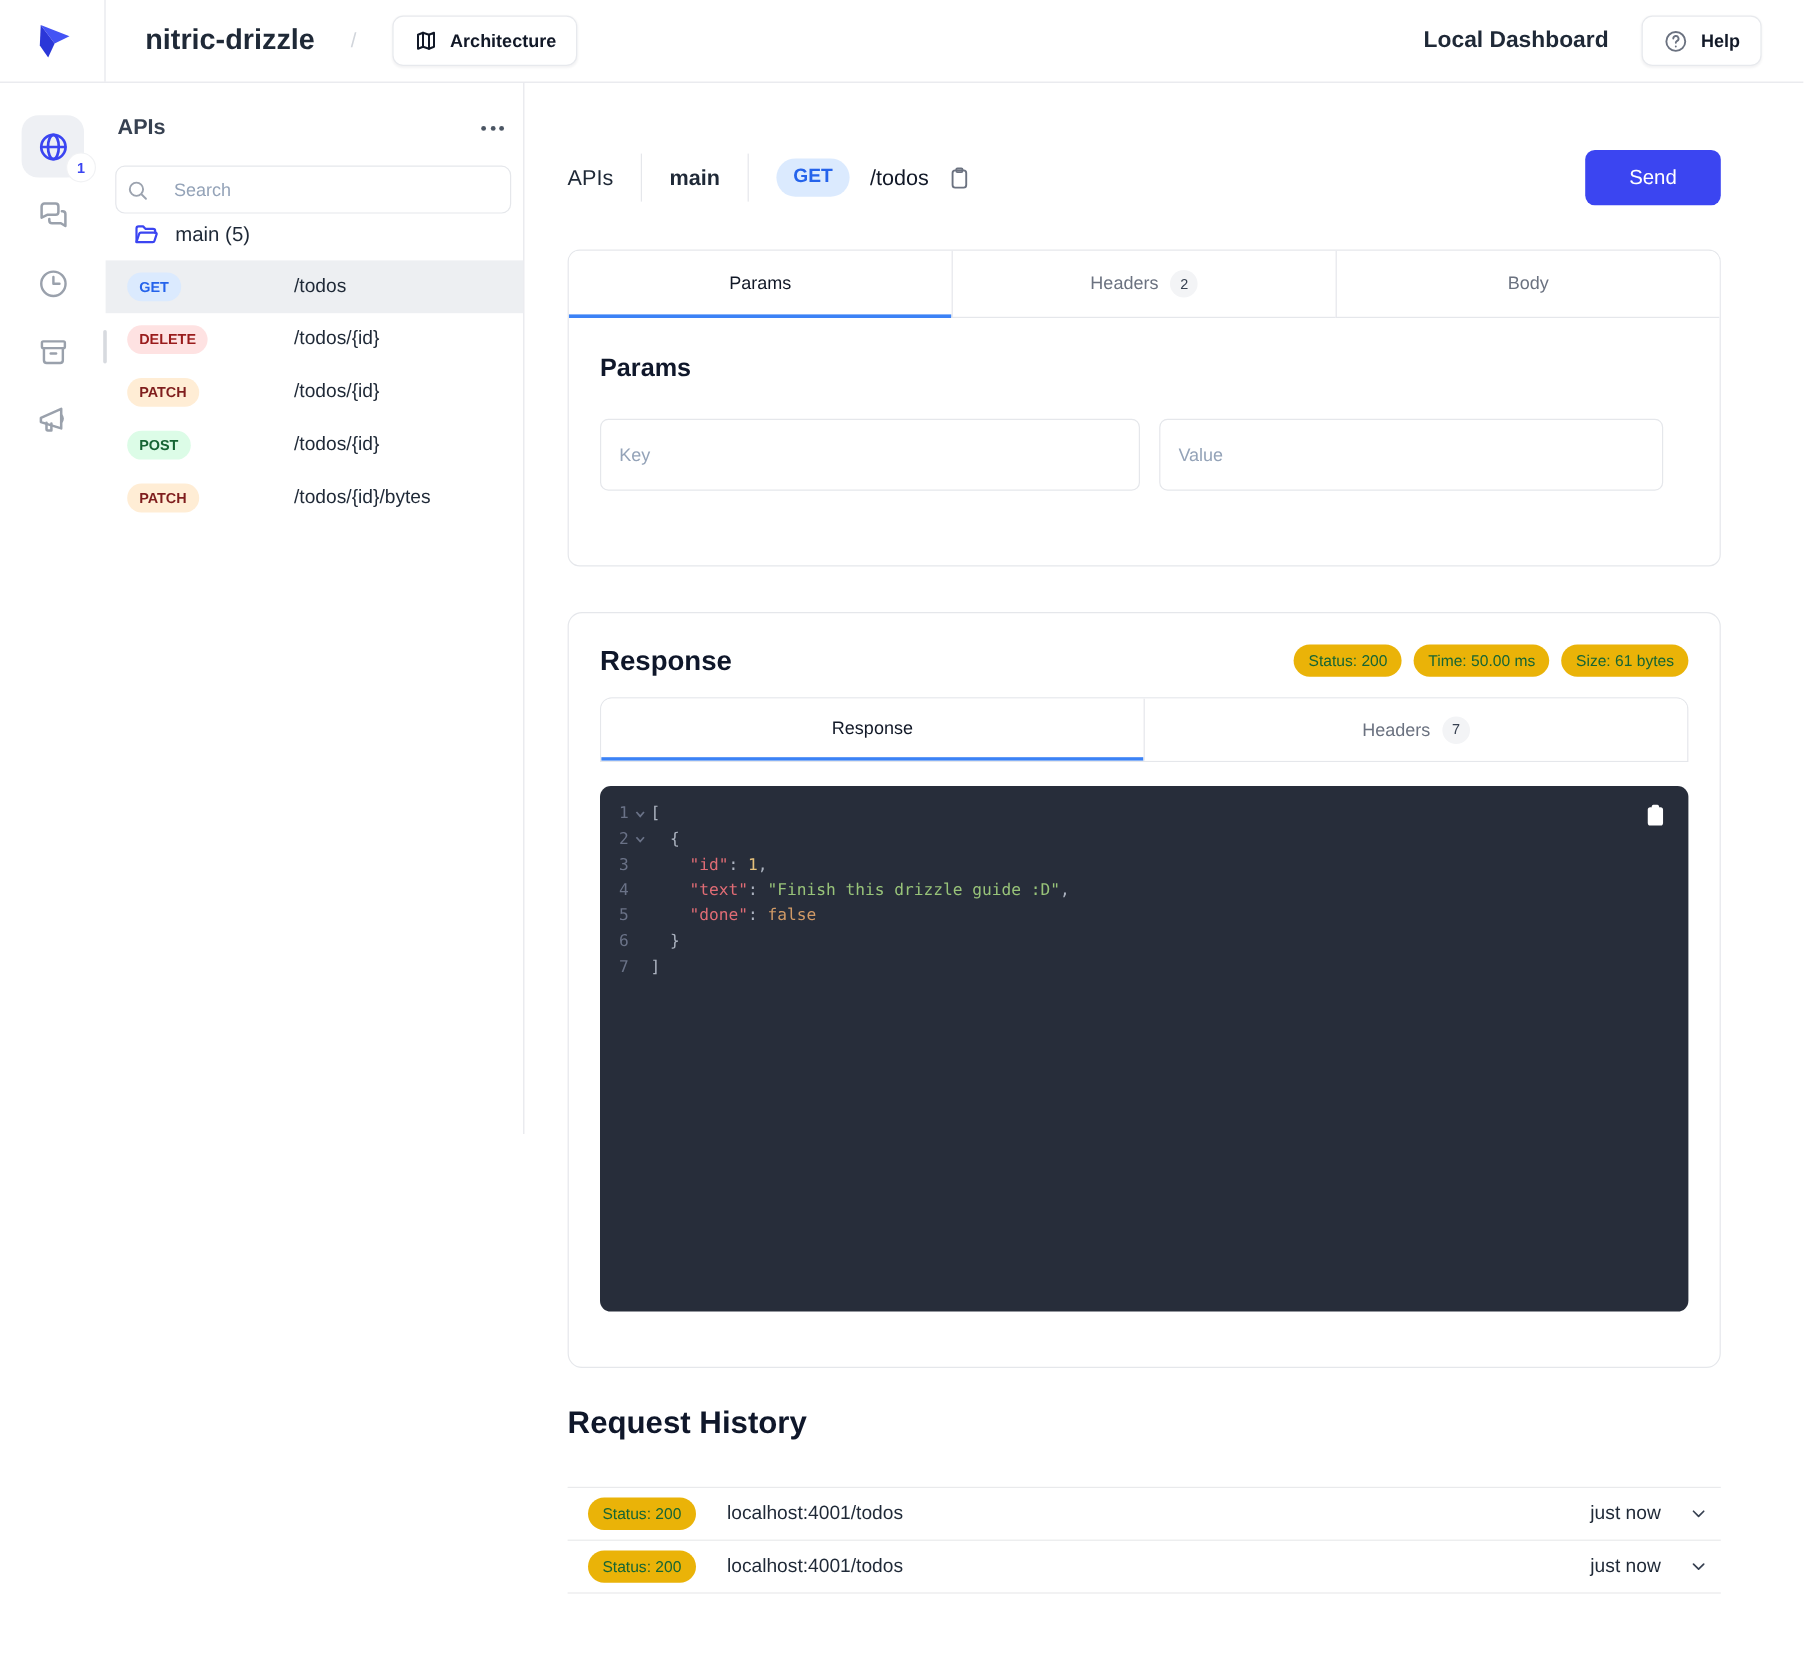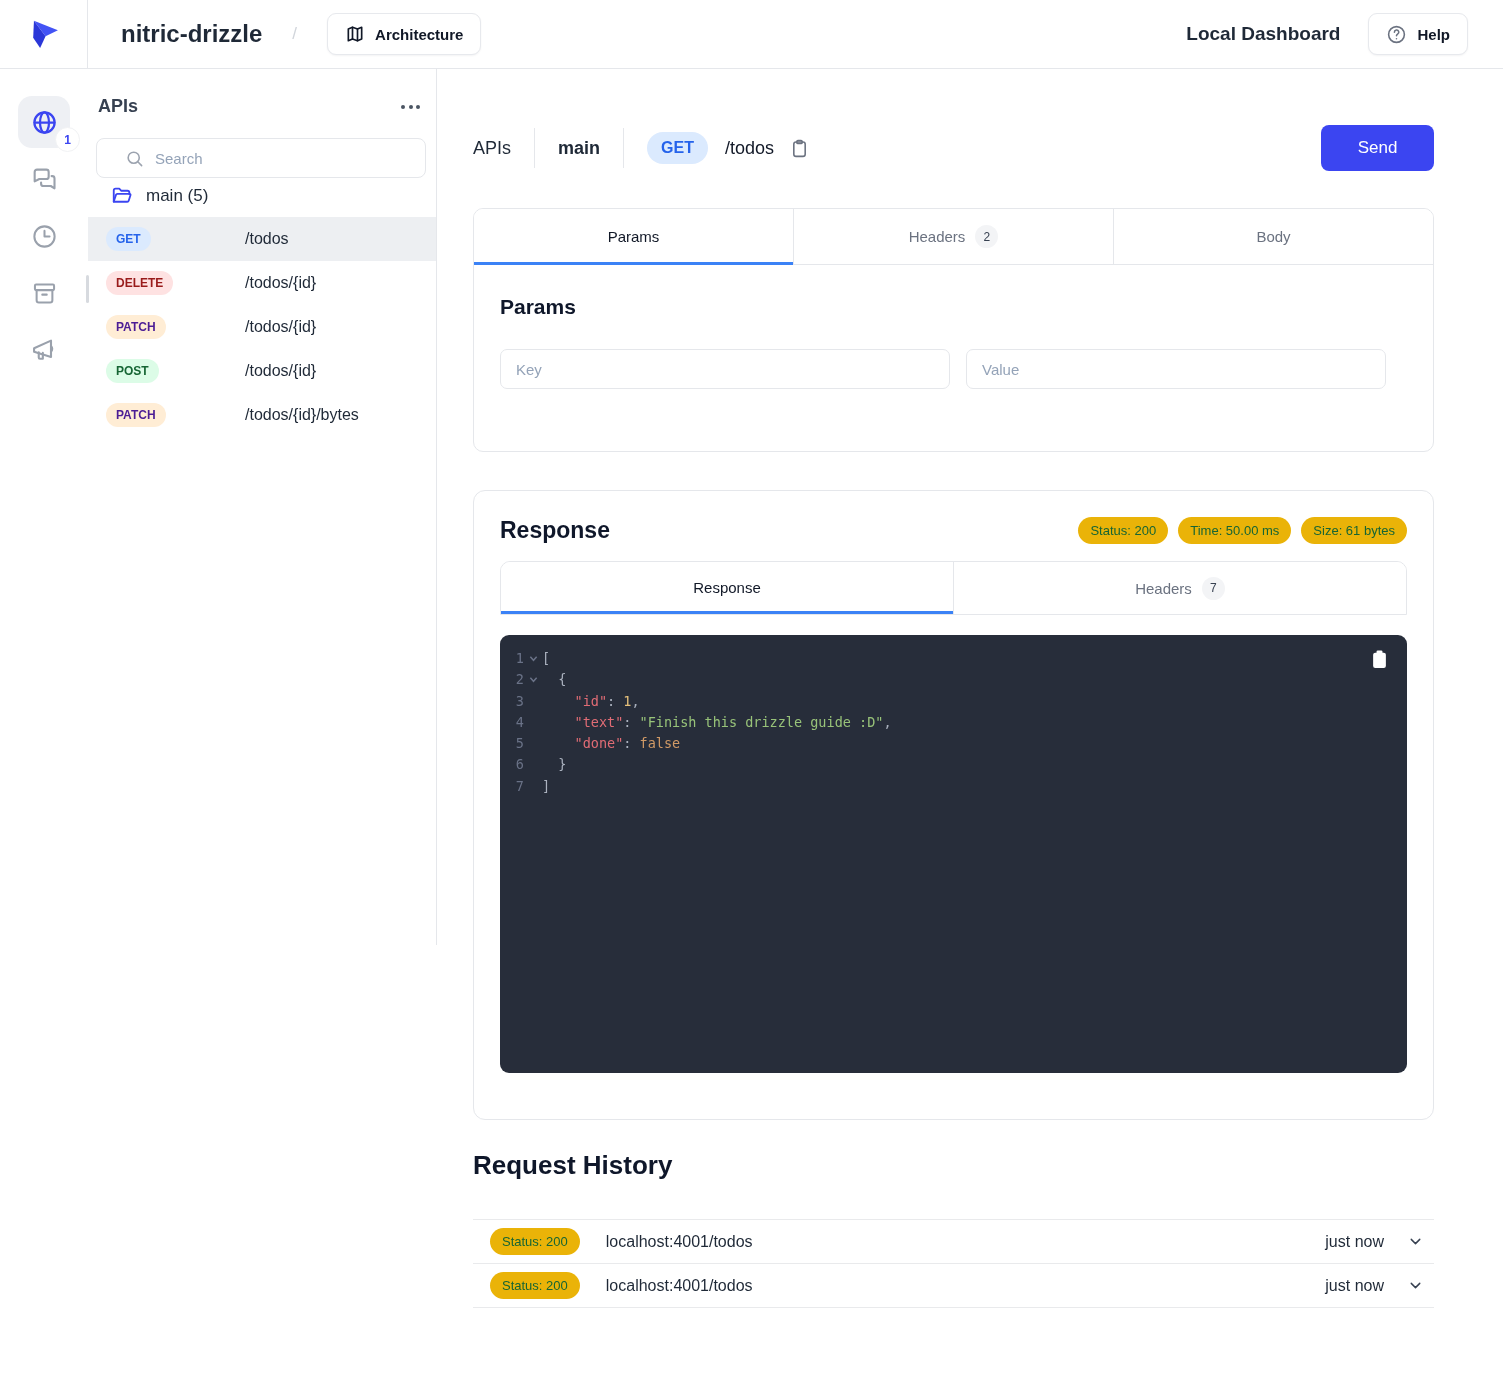--- a/index.html
+++ b/index.html
@@ -44,33 +44,33 @@
   }
   .rail-btn { width:52px; height:40px; display:grid; place-items:center; color:#9aa1ac; margin-bottom:17px; background:none; border:none; }
   .scroll-thumb { position:absolute; right:-1px; top:206px; width:3px; height:28px; border-radius:3px; background:#d7dadf; }
 
   
   .sidebar { width:349px; flex:none; border-right:1px solid #e5e7eb; height:876px; padding:0 10px 0 8px; }
   .sb-head { display:flex; align-items:center; justify-content:space-between; margin-top:27px; padding-left:2px; }
   .sb-title { font-size:18px; font-weight:600; color:#374151; }
   .dots-btn { background:none; border:none; display:flex; gap:3.5px; align-items:center; padding:6px; }
   .dots-btn i { width:4px; height:4px; border-radius:50%; background:#4b5563; display:block; }
-  .search-box { margin-top:21px; height:40px; border:1px solid #e5e7eb; border-radius:8px; display:flex; align-items:center; padding:0 28px; gap:9px; background:#fff; }
+  .search-box { margin-top:21px; height:40px; border:1px solid #e5e7eb; border-radius:8px; display:flex; align-items:center; padding:0 8px; gap:19px; background:#fff; }
   .search-box svg { color:#9ca3af; flex:none; }
   .search-input { border:none; outline:none; flex:1; font-size:15px; color:#374151; background:transparent; min-width:0; }
   .folder-row { margin-top:1px; display:flex; align-items:center; gap:13px; padding-left:15px; height:34px; font-size:17px; color:#1f2937; cursor:pointer; background:none; border:none; width:100%; }
   .folder-row svg { color:#3b45f1; flex:none; }
   .ep-list { margin:4px -10px 0 -8px; }
   .ep { height:44px; display:flex; align-items:center; padding-left:18px; cursor:pointer; }
   .ep.selected { background:#edeff2; }
   .m-wrap { width:139px; flex:none; }
   .m-badge { display:inline-block; font-size:12px; font-weight:600; padding:5px 10px; border-radius:999px; }
   .m-get    { background:#dbeafe; color:#2563eb; }
   .m-delete { background:#fee2e2; color:#991b1b; }
-  .m-patch  { background:#ffedd5; color:#4c1d95; }
+  .m-patch  { background:#ffedd5; color:#7f1d1d; }
   .m-post   { background:#dcfce7; color:#166534; }
   .ep-path { font-size:16px; color:#1f2937; }
 
   
   .main { flex:1; padding:0 69px 0 36px; }
   .req-bar { margin-top:56px; display:flex; align-items:center; height:46px; }
   .crumb { font-size:18px; color:#1f2937; }
   .crumb.bold { font-weight:700; }
   .vdiv { width:1px; height:40px; background:#e5e7eb; margin:0 23px; }
   .get-pill { background:#dbeafe; color:#2563eb; font-size:16px; font-weight:600; padding:7px 14px; border-radius:999px; margin-right:17px; }
@@ -81,21 +81,21 @@
   .card { border:1px solid #e5e7eb; border-radius:10px; margin-top:37px; overflow:hidden; background:#fff; }
   .tabs3 { display:flex; height:56px; }
   .tab { flex:1; display:flex; align-items:center; justify-content:center; gap:10px; font-size:15px; color:#6b7280; border:none; border-bottom:1px solid #e5e7eb; background:#fff; }
   .tab + .tab { border-left:1px solid #e5e7eb; }
   .tab.active { color:#111827; font-weight:500; border-bottom:3px solid #3b82f6; padding-top:2px; }
   .tab-badge { background:#f3f4f6; color:#374151; font-size:12px; width:23px; height:23px; border-radius:50%; display:grid; place-items:center; }
   .card-body { padding:30px 26px 62px; }
   .sec-title { font-size:21px; font-weight:700; color:#0f172a; }
   .sub-title { margin-top:40px; font-size:17px; font-weight:600; color:#111827; }
   .kv-row { margin-top:30px; display:flex; gap:16px; }
-  .kv-input { height:40px; border:1px solid #e5e7eb; border-radius:7px; padding:0 15px; font-size:15px; color:#374151; outline:none; }
+  .kv-input { height:60px; border:1px solid #e5e7eb; border-radius:7px; padding:0 15px; font-size:15px; color:#374151; outline:none; }
   .kv-key { width:450px; }
   .kv-value { width:420px; }
 
   
   .resp-card { border:1px solid #e5e7eb; border-radius:12px; margin-top:38px; padding:26px 26px 46px; background:#fff; }
   .resp-head { display:flex; align-items:center; justify-content:space-between; }
   .resp-title { font-size:23px; font-weight:800; color:#0f172a; }
   .badges { display:flex; gap:10px; }
   .g-badge { background:#eab308; color:#166534; font-size:13px; padding:6px 12px; border-radius:999px; }
   .tabs2 { margin-top:17px; display:flex; height:54px; border:1px solid #e5e7eb; border-radius:10px 10px 0 0; overflow:hidden; }

